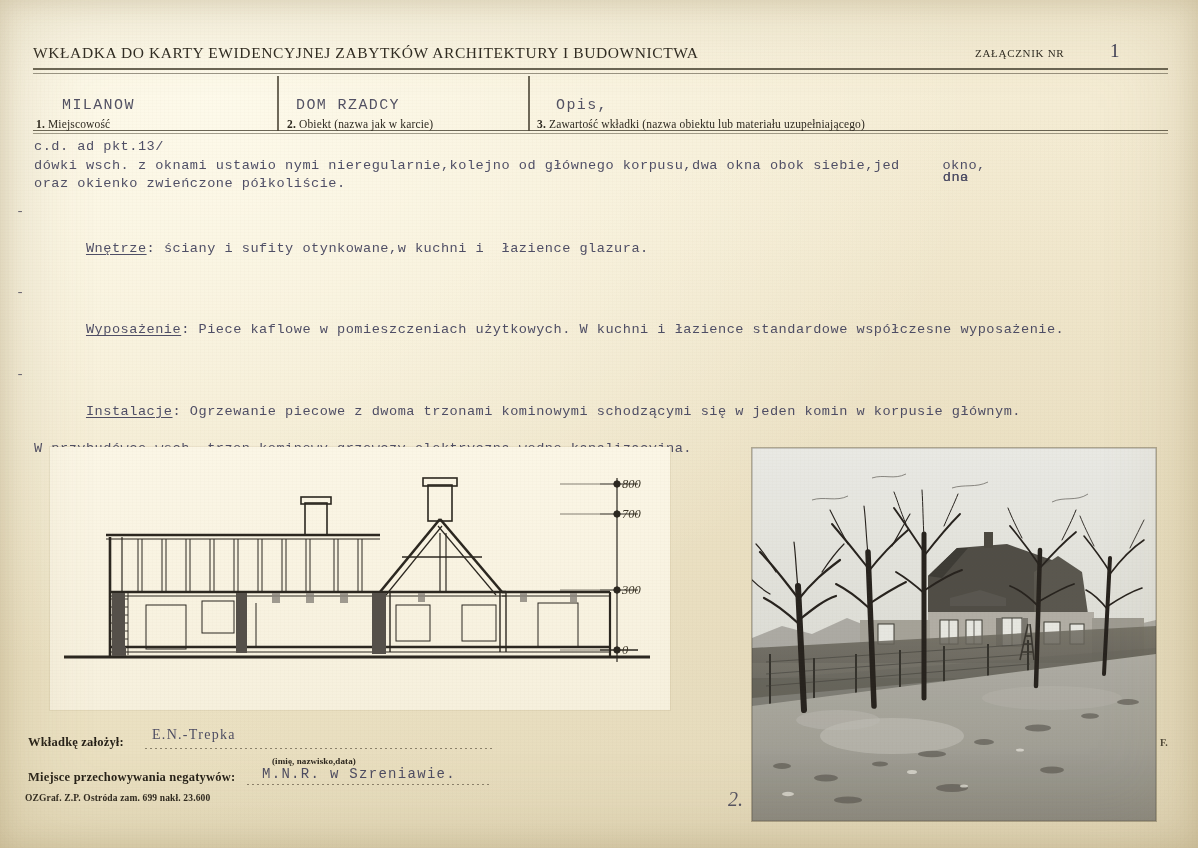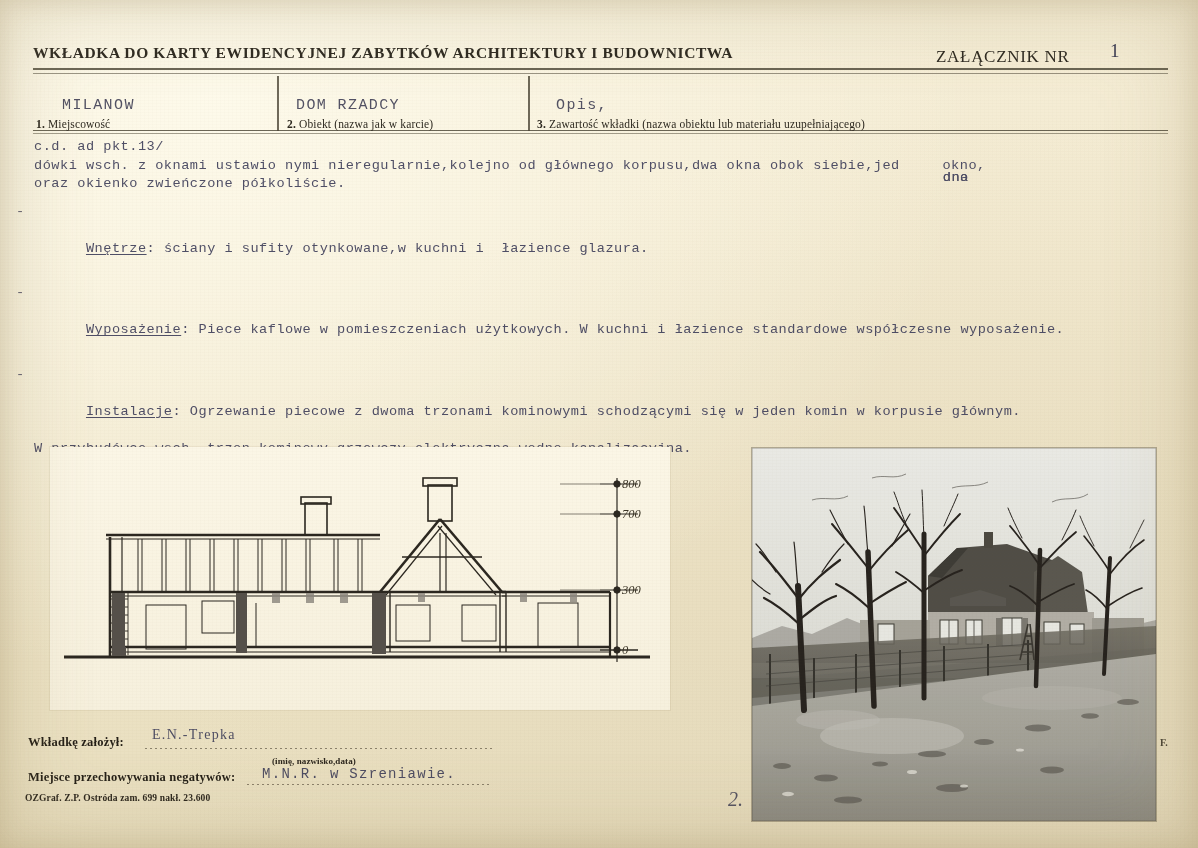--- a/index.html
+++ b/index.html
@@ -22,26 +22,26 @@
       repeating-linear-gradient(0deg, rgba(120,100,60,.035) 0 1px, rgba(0,0,0,0) 1px 3px),
       repeating-linear-gradient(90deg, rgba(120,100,60,.025) 0 1px, rgba(0,0,0,0) 1px 4px);
   }
   #edgeshade{
     position:absolute;inset:0;pointer-events:none;
     box-shadow:inset 0 0 90px rgba(150,128,84,.30), inset 0 0 24px rgba(150,128,84,.22);
   }
   
   .hdr-title{
     position:absolute;left:33px;top:44px;
-    font-size:15.5px;letter-spacing:.6px;color:#2e2a22;font-weight:700;
+    font-size:15.5px;letter-spacing:.6px;color:#2e2a22;font-weight:400;
     white-space:nowrap;
   }
   .hdr-annex{
-    position:absolute;left:936px;top:47px;
-    font-size:17px;letter-spacing:.7px;color:#2e2a22;white-space:nowrap;
+    position:absolute;left:975px;top:47px;
+    font-size:11px;letter-spacing:.7px;color:#2e2a22;white-space:nowrap;
   }
   .hdr-annex-num{
     position:absolute;left:1110px;top:40px;
     font-size:19px;color:#3a3a52;font-family:"Liberation Serif",serif;
   }
   .rule{
     position:absolute;background:#4b4536;opacity:.82;
   }
   .rule.thick{height:2.4px;}
   .rule.thin{height:1.3px;}

